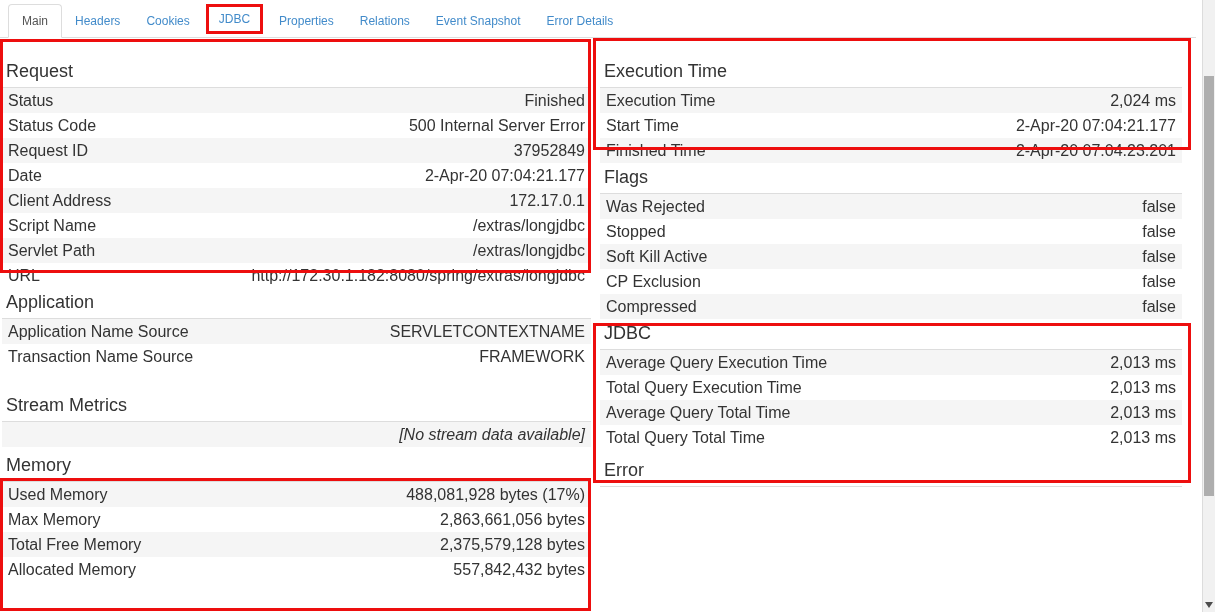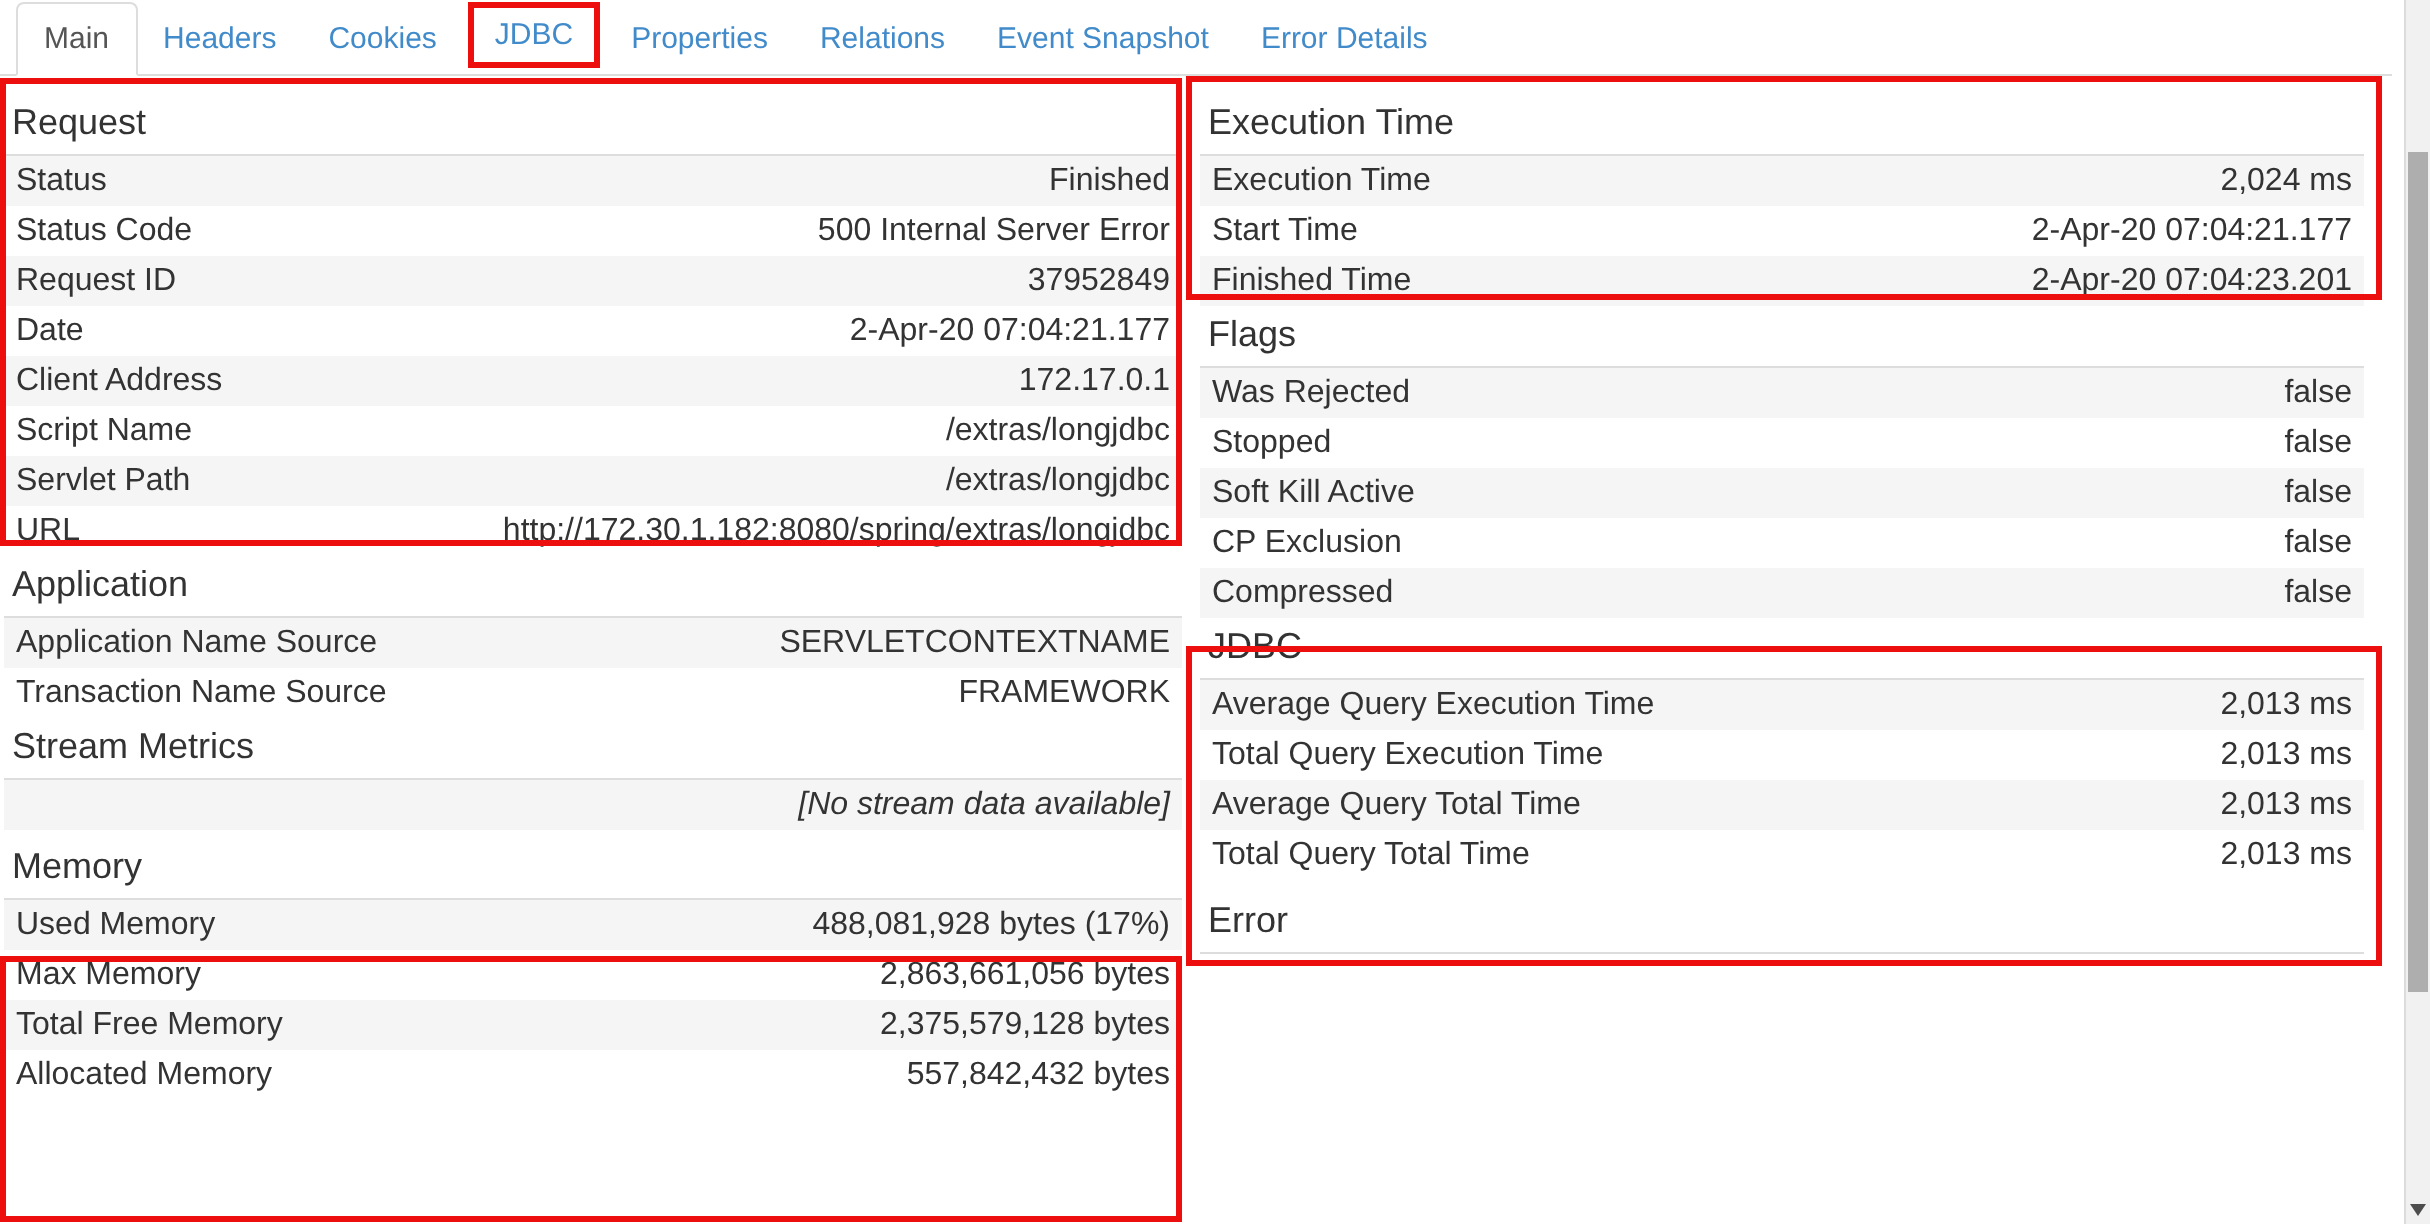--- a/index.html
+++ b/index.html
@@ -7,40 +7,40 @@
   body {
     width:1215px; height:612px; position:relative; overflow:hidden;
     background:#fff; font-family:"Liberation Sans", sans-serif; color:#333;
   }
   
   .tabbar {
     position:absolute; top:0; left:0; width:1196px; height:38px;
     border-bottom:1px solid #ddd; display:flex; align-items:flex-end; padding-left:8px;
   }
   .tab {
-    font-size:15px; color:#428bca; padding:9px 13px; cursor:pointer; white-space:nowrap;
+    font-size:12px; color:#428bca; padding:9px 13px; cursor:pointer; white-space:nowrap;
   }
   .tab.active {
     color:#555; background:#fff; border:1px solid #ddd; border-bottom:1px solid #fff;
     border-radius:4px 4px 0 0; margin-bottom:-1px;
   }
   .tab.boxed {
     border:3px solid #ed0e0e; padding:5px 10px; margin:0 3px 3px 3px;
   }
   
   .col { position:absolute; top:38px; }
   .col-left  { left:2px;   width:589px; }
   .col-right { left:600px; width:582px; }
   .section { margin-top:2px; }
-  .col .section:first-child { margin-top:11px; }
+  .col .section:first-child { margin-top:21px; }
   .section-title {
     font-size:18px; font-weight:400; color:#333;
     padding:2px 4px 5px 4px; border-bottom:1px solid #ddd; line-height:21px;
   }
-  .s-stream { margin-top:2px; }
+  .s-stream { margin-top:24px; }
   .s-memory { margin-top:6px; }
   .s-thread { margin-top:10px; }
   .s-error  { margin-top:8px; }
   
   .trow {
     display:flex; justify-content:space-between; align-items:center;
     height:25px; padding:0 6px; font-size:16px; color:#333;
   }
   .rows .trow:nth-child(odd) { background:#f5f5f5; }
   .lab { white-space:nowrap; }

